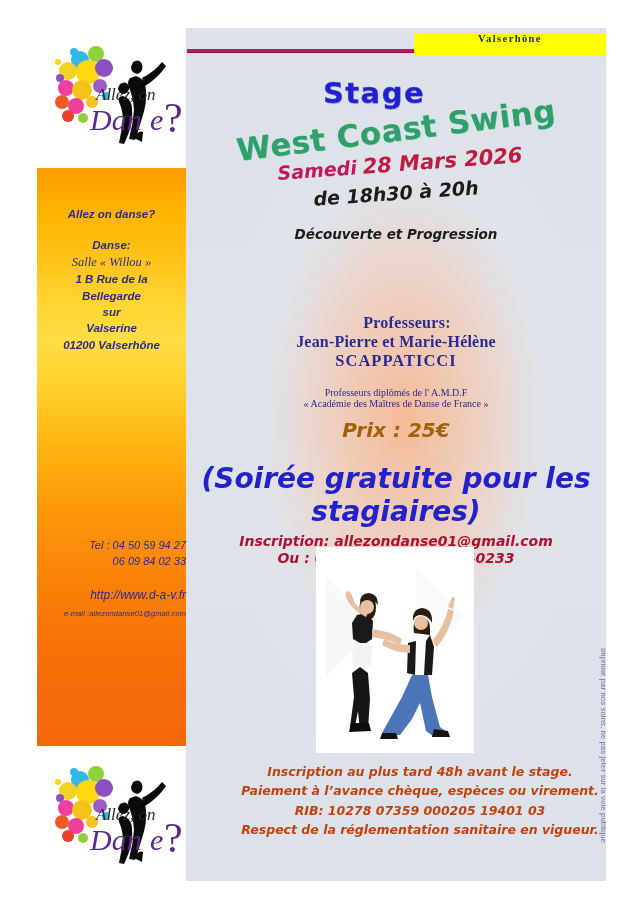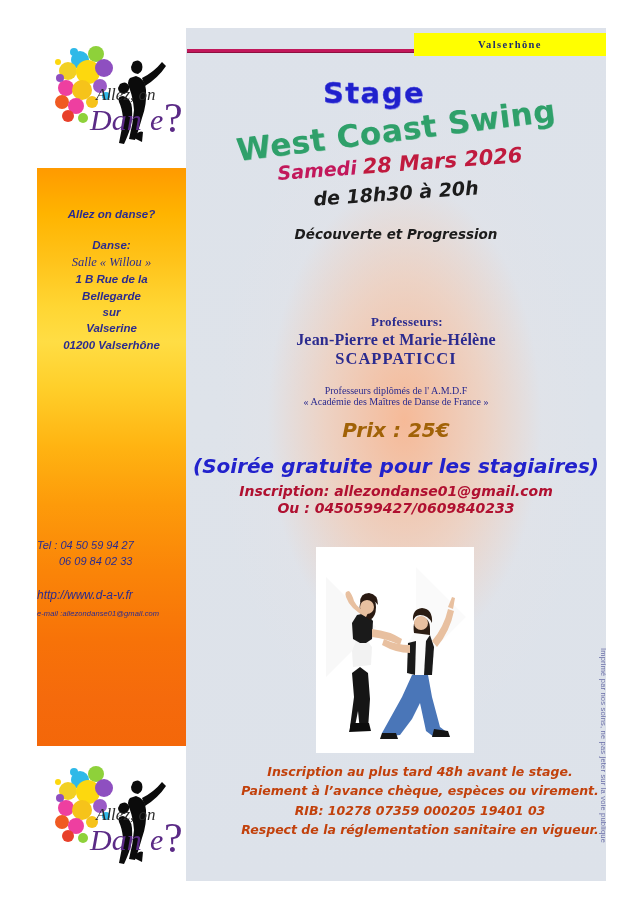--- a/index.html
+++ b/index.html
@@ -44,21 +44,21 @@
     box-shadow: 0 1px 0 #8e1040;
   }
 
   .yellow-band {
     position: absolute;
     left: 414px; top: 33px;
     width: 192px;
     height: 23px;
     background: #ffff00;
     display: flex;
-    align-items: center;
+    align-items: flex-start;
     justify-content: center;
   }
   .yellow-band .city {
     font-family: "Liberation Serif", serif;
     font-weight: bold;
     font-size: 10.5px;
     letter-spacing: 1.4px;
     color: #1f2d6e;
   }
 
@@ -154,21 +154,21 @@
   .profs {
     position: absolute;
     left: 186px; top: 314px;
     width: 420px;
     text-align: center;
     font-family: "Liberation Serif", serif;
     color: #2b2b8f;
   }
   .profs .p-label {
     font-weight: bold;
-    font-size: 13px;
+    font-size: 16px;
     letter-spacing: 0.3px;
     padding-left: 22px;
   }
   .profs .p-names {
     font-weight: bold;
     font-size: 16px;
     letter-spacing: 0.2px;
     margin-top: 1px;
   }
   .profs .p-surname {
@@ -199,23 +199,23 @@
     font-family: "DejaVu Sans", sans-serif;
     font-weight: bold;
     font-style: italic;
     font-size: 20px;
     color: #a16207;
   }
   .price-block .pb-free {
     font-family: "DejaVu Sans", sans-serif;
     font-weight: bold;
     font-style: italic;
-    font-size: 20px;
+    font-size: 28px;
     color: #2222cc;
-    margin-top: 12px;
+    margin-top: 20px;
   }
   .price-block .pb-mail {
     font-family: "DejaVu Sans", sans-serif;
     font-weight: bold;
     font-style: italic;
     font-size: 14px;
     color: #b01030;
     margin-top: 5px;
   }
   .price-block .pb-phone {
@@ -306,21 +306,21 @@
     font-family: "Liberation Serif", serif;
     font-style: italic;
     font-weight: normal;
     font-size: 12.5px;
   }
 
   .contact {
     position: absolute;
     left: 37px; top: 538px;
     width: 149px;
-    text-align: left;
+    text-align: right;
     font-family: "Liberation Sans", sans-serif;
     font-style: italic;
     font-size: 11px;
     color: #2b2b8f;
     line-height: 1.45;
   }
   .contact .c-tel { white-space: nowrap; }
   .contact .c-tel2 { white-space: nowrap; padding-left: 22px; }
   .contact .c-url {
     margin-top: 17px;

